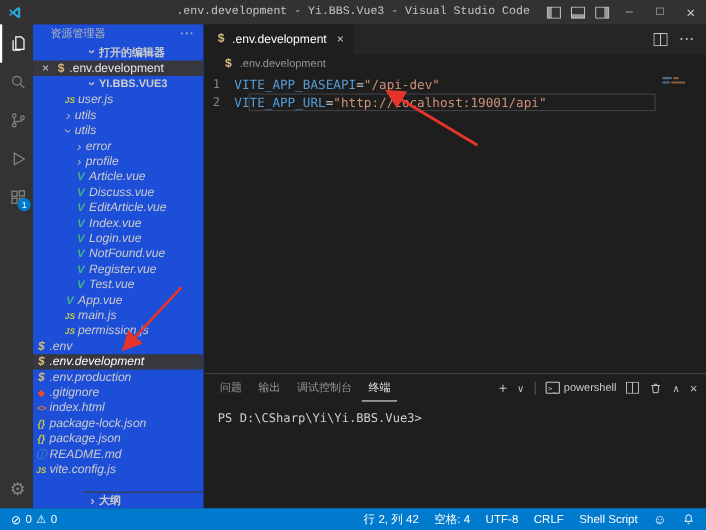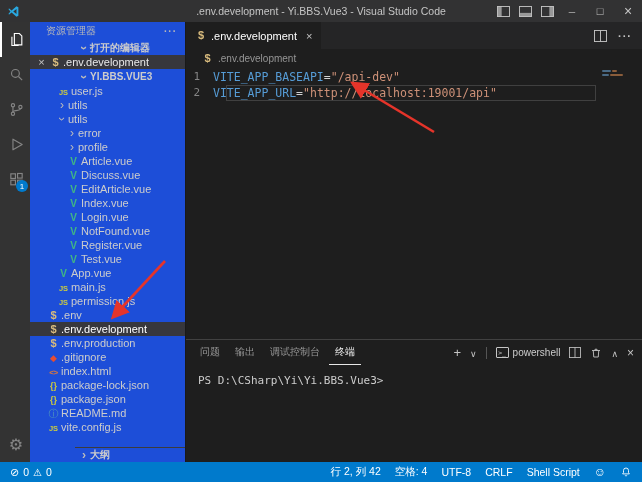--- a/index.html
+++ b/index.html
@@ -3,21 +3,21 @@
 <meta charset="utf-8">
 <style>
   * { box-sizing: border-box; margin: 0; padding: 0; }
   html,body { width: 642px; height: 482px; }
   body { font-family: "Liberation Sans", "DejaVu Sans", sans-serif; overflow: hidden; background:#1e1e1e; }
   #app { position: relative; width: 642px; height: 482px; background:#1e1e1e; color:#cccccc; font-size:11px; }
 
   
   .titlebar { position:absolute; top:0; left:0; right:0; height:22px; background:#323233; display:flex; align-items:center; z-index:6; }
   .tb-logo { width:26px; display:flex; align-items:center; justify-content:center; }
-  .tb-title { position:absolute; left:0; right:0; text-align:center; font-size:10.5px; color:#c5c5c5; pointer-events:none; }
+  .tb-title { position:absolute; left:0; right:0; text-align:center; font-size:10.5px; color:#c5c5c5; pointer-events:none;font-family:Liberation Mono, monospace; }
   .tb-right { margin-left:auto; display:flex; align-items:center; height:100%; position:relative; z-index:1; }
   .lbtn { width:22px; height:22px; display:flex; align-items:center; justify-content:center; color:#c5c5c5; cursor:pointer; }
   .winbtn { width:28px; height:22px; display:flex; align-items:center; justify-content:center; color:#c5c5c5; cursor:pointer; }
   .g-min::before { content:"─"; font-size:9px; }
   .g-max::before { content:"□"; font-size:11px; }
   .g-close::before { content:"×"; font-size:14px; }
 
   
   .activitybar { position:absolute; left:0; top:22px; bottom:20px; width:30px; background:#333333; display:flex; flex-direction:column; z-index:5; }
   .ab-item { height:35px; display:flex; align-items:center; justify-content:center; color:#858585; border-left:2px solid transparent; position:relative; cursor:pointer; }
@@ -41,23 +41,23 @@
   .fi { width:15px; flex:none; text-align:center; font-weight:700; line-height:1; }
   .fi-env::before  { content:"$";  color:#d7ba7d; font-size:11px; }
   .fi-js::before   { content:"JS"; color:#cbcb41; font-size:7.5px; }
   .fi-vue::before  { content:"V";  color:#41b883; font-size:10px; }
   .fi-git::before  { content:"◆";  color:#e84d31; font-size:9px; }
   .fi-html::before { content:"<>"; color:#e37933; font-size:8px; letter-spacing:-0.5px; }
   .fi-json::before { content:"{}"; color:#cbcb41; font-size:9px; }
   .fi-info::before { content:"ⓘ";  color:#519aba; font-size:10px; font-weight:400; }
 
   .tree { flex:none; }
-  .trow { height:14px; display:flex; align-items:center; color:#cccccc; cursor:pointer; white-space:nowrap; }
+  .trow { height:14px; display:flex; align-items:center; color:#cccccc; cursor:pointer; white-space:nowrap;font-style:italic; }
   .trow.selected { background:#37373d; color:#ffffff; }
-  .ind-1 { padding-left:16px; }
+  .ind-1 { }
   .ind-2 { padding-left:26px; }
   .ind-3 { padding-left:36px; }
   .sb-bottom { margin-top:auto; }
   .sb-bottom .sb-section-header { border-top:1px solid #3c3c3c; }
 
   
   .editor-region { position:absolute; left:186px; right:0; top:22px; bottom:20px; display:flex; flex-direction:column; background:#1e1e1e; }
   .tabbar { height:27px; flex:none; background:#252526; display:flex; align-items:stretch; }
   .tab { display:flex; align-items:center; gap:4px; background:#1e1e1e; padding:0 9px; color:#ffffff; cursor:pointer; }
   .tab .fi { width:12px; }

